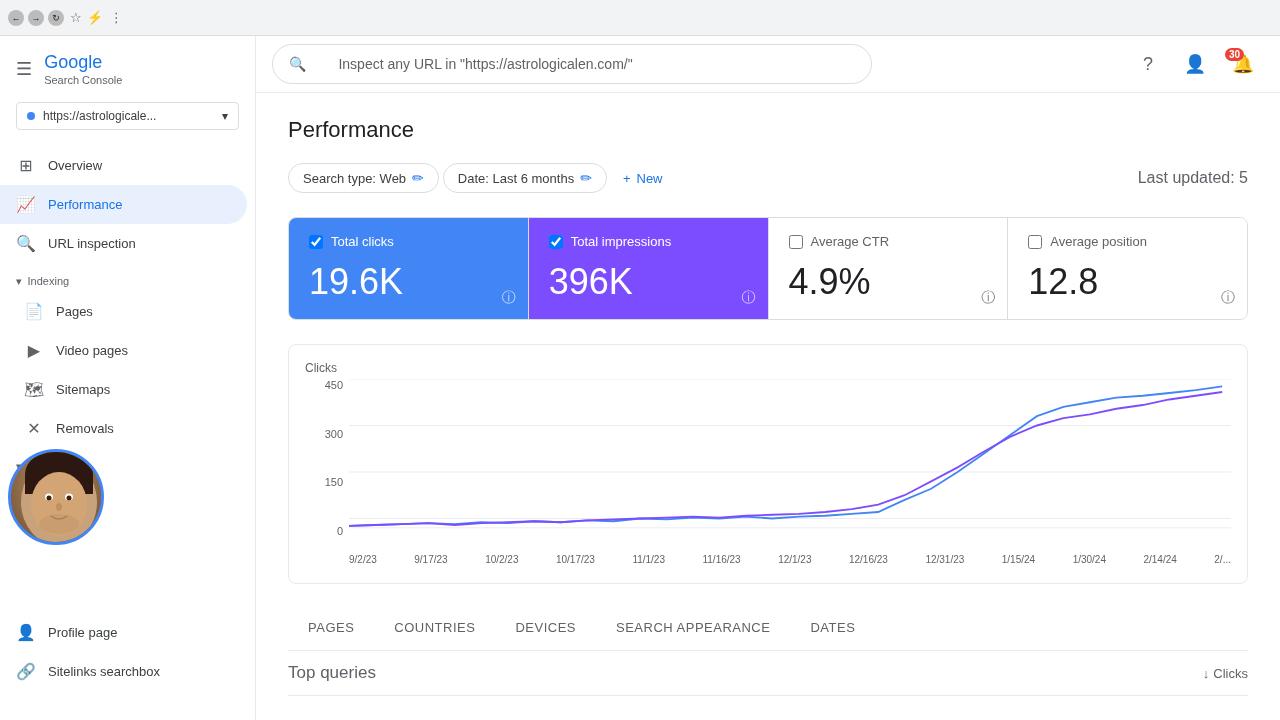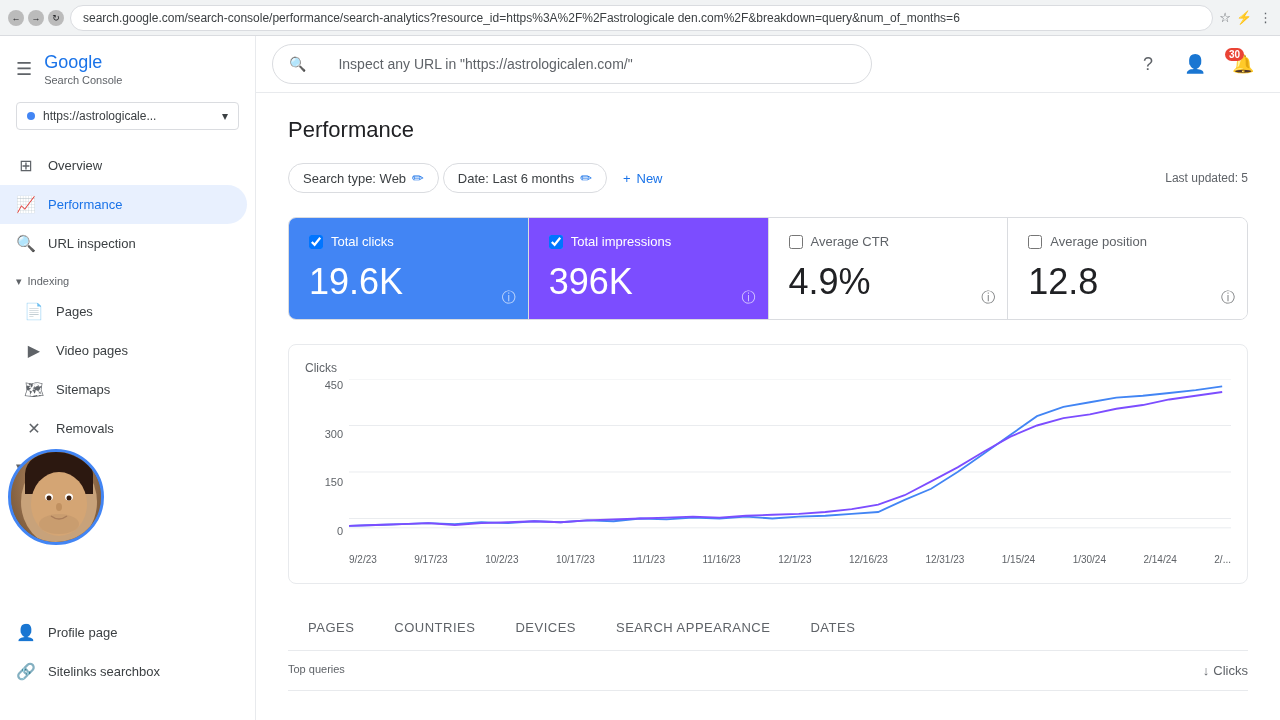--- a/index.html
+++ b/index.html
@@ -191,21 +191,21 @@
       align-items: center;
       gap: 6px;
       color: #1a73e8;
       font-size: 13px;
       font-weight: 500;
       cursor: pointer;
       padding: 6px 12px;
       border-radius: 20px;
     }
 
-    .last-updated { margin-left: auto; font-size: 12px; color: #5f6368; }
+    .last-updated { margin-left: auto; font-size: 16px; color: #5f6368; }
 
     
     .stats-row {
       display: flex;
       gap: 0;
       margin-bottom: 24px;
       border: 1px solid #dadce0;
       border-radius: 8px;
       overflow: hidden;
     }
@@ -266,23 +266,20 @@
     .tab.active { color: #1a73e8; border-bottom-color: #1a73e8; }
   </style>
 </head>
 <body>
 
 <div class="browser-bar">
   <div class="browser-controls">
     <div class="browser-btn">←</div>
     <div class="browser-btn">→</div>
     <div class="browser-btn">↻</div>
-  </div>
-  <div class="url-bar">
-    <span>search.google.com/search-console/performance/search-analytics?resource_id=https%3A%2F%2Fastrologicale den.com%2F&amp;breakdown=query&amp;num_of_months=6</span>
   </div>
   <div class="browser-icons">
     <span>☆</span>
     <span>⚡</span>
     <span>⋮</span>
   </div>
 </div>
 
 <div class="app">
 
@@ -506,20 +503,20 @@
 
       <div class="tabs-row">
         <div class="tab">PAGES</div>
         <div class="tab">COUNTRIES</div>
         <div class="tab">DEVICES</div>
         <div class="tab">SEARCH APPEARANCE</div>
         <div class="tab">DATES</div>
       </div>
 
       <div style="display:flex; justify-content:space-between; padding: 12px 0; border-bottom: 1px solid #e8eaed;">
-        <span style="font-size:11px; color:#5f6368;">Top queries</span>
+        <span style="font-size:17px; color:#5f6368;">Top queries</span>
         <span style="font-size:13px; color:#5f6368; display:flex; align-items:center; gap:4px;">
           ↓ <span>Clicks</span>
         </span>
       </div>
     </div>
   </div>
 </div>
 
 </body></html>

